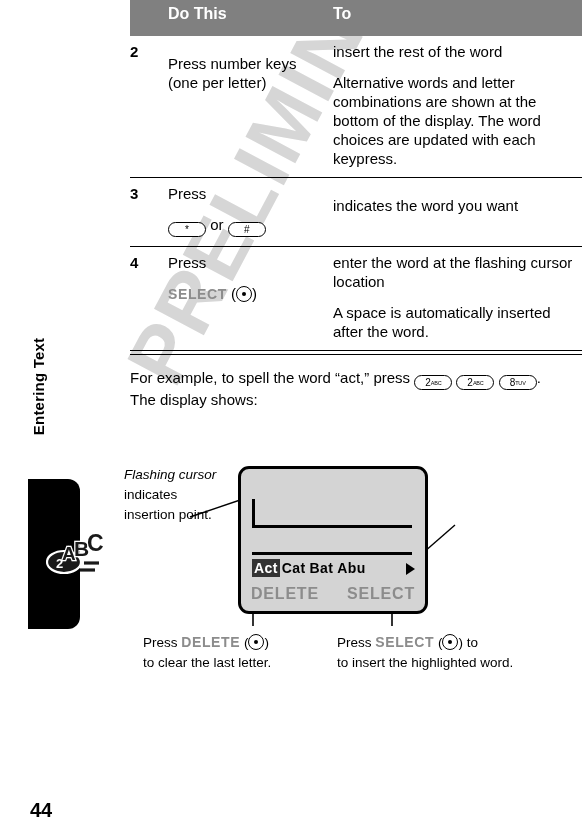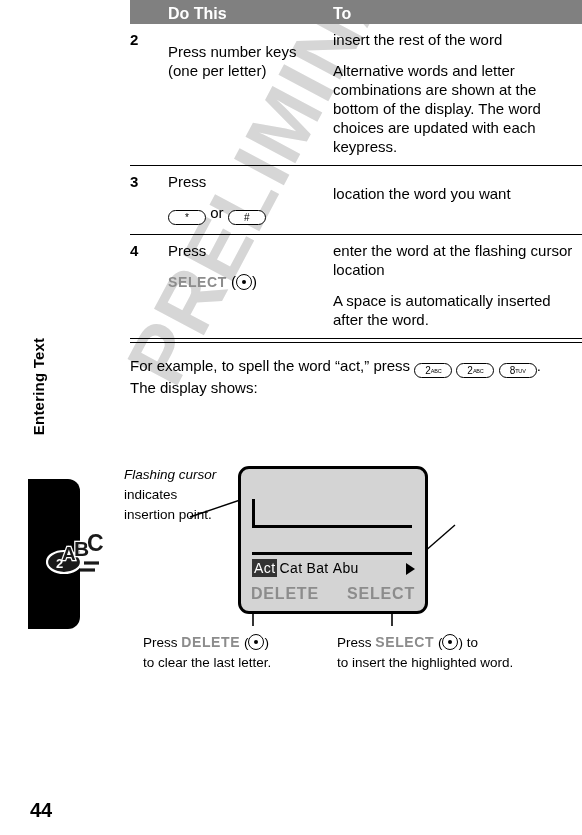--- a/index.html
+++ b/index.html
@@ -93,21 +93,21 @@
     width: 452px;
     border-collapse: collapse;
     table-layout: fixed;
   }
   table.steps thead th {
     background: #808080;
     color: #ffffff;
     font-size: 16px;
     font-weight: bold;
     text-align: left;
-    padding: 3px 0 0 0;
+    padding: 3px 0 12px 0;
     height: 21px;
     vertical-align: middle;
   }
   th.c-num { width: 30px; padding-left: 8px !important; }
   th.c-do  { width: 165px; }
   th.c-to  { width: 257px; }
 
   table.steps td {
     vertical-align: top;
     font-size: 15px;
@@ -225,21 +225,21 @@
     position: absolute;
     left: 11px; top: 83px;
     width: 160px; height: 2.6px;
     background: #000;
   }
   #word-row {
     position: absolute;
     left: 11px; top: 90px;
     width: 168px; height: 22px;
     font-family: "Liberation Sans Narrow", "Liberation Sans", sans-serif;
-    font-weight: normal;
+    font-weight: bold;
     font-size: 14px;
     color: #000;
     letter-spacing: 0.4px;
     white-space: nowrap;
   }
   #word-row .w {
     display: inline-block;
     padding: 1px 2px;
   }
   #word-row .w.sel {
@@ -333,21 +333,21 @@
         <td class="c-num">3</td>
         <td class="c-do">
           <p>Press</p>
           <p style="margin-top:8px;">
             <span class="key-pill"><span class="kd">*</span></span>
             <span>or</span>
             <span class="key-pill"><span class="kd">#</span></span>
           </p>
         </td>
         <td class="c-to">
-          <p>location the word you want</p>
+          <p>indicates the word you want</p>
         </td>
       </tr>
 
       <tr>
         <td class="c-num">4</td>
         <td class="c-do">
           <p>Press</p>
           <p style="margin-top:3px;">
             <span class="softkey">SELECT</span>
             <span>(<span class="key-round"></span>)</span>

